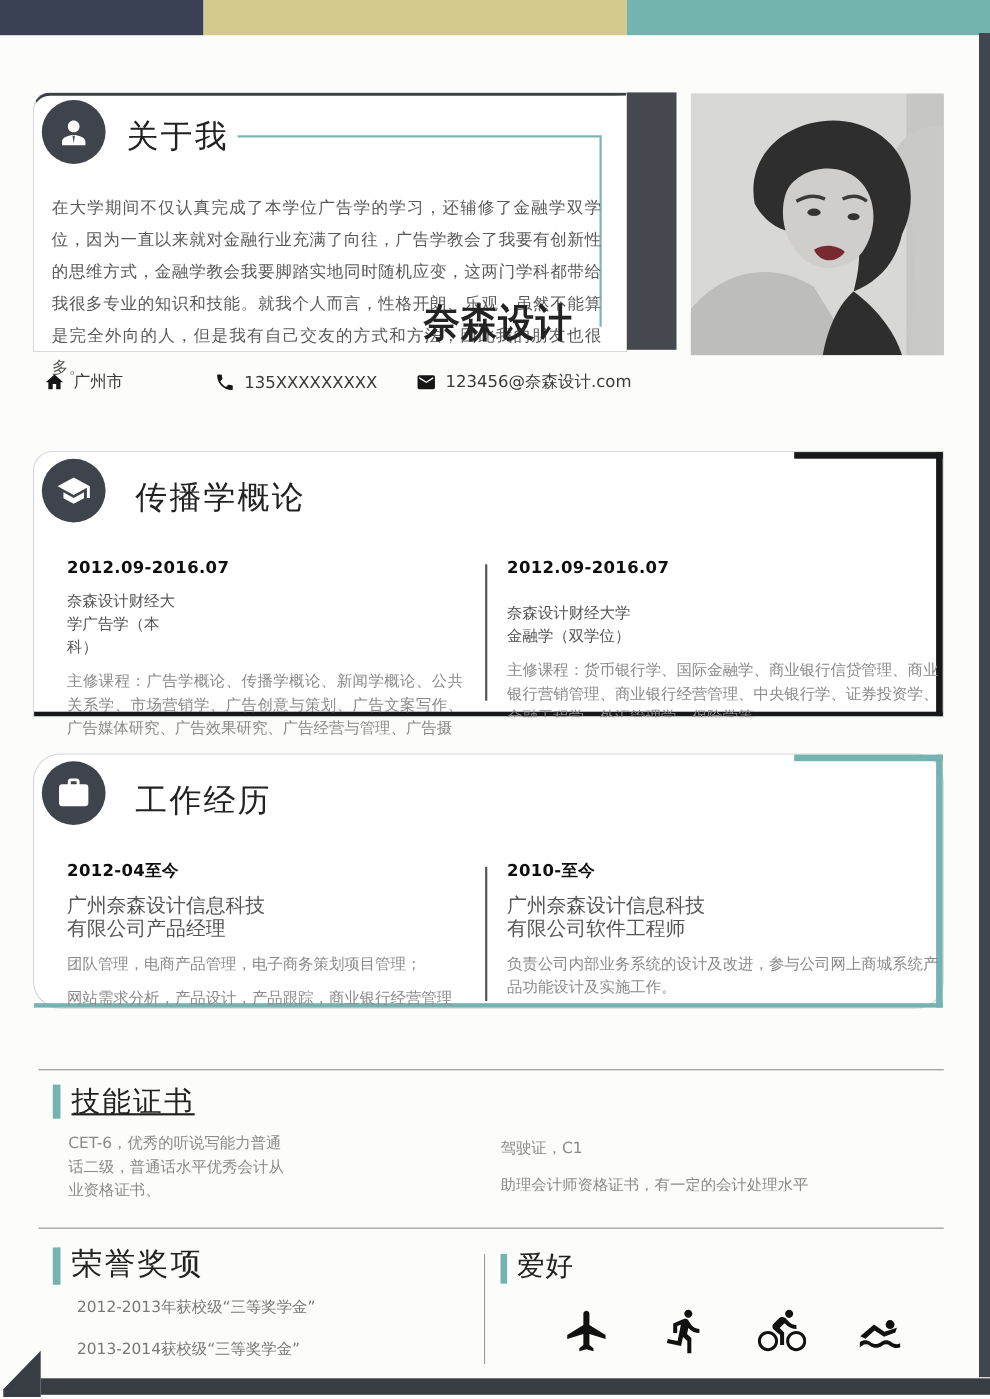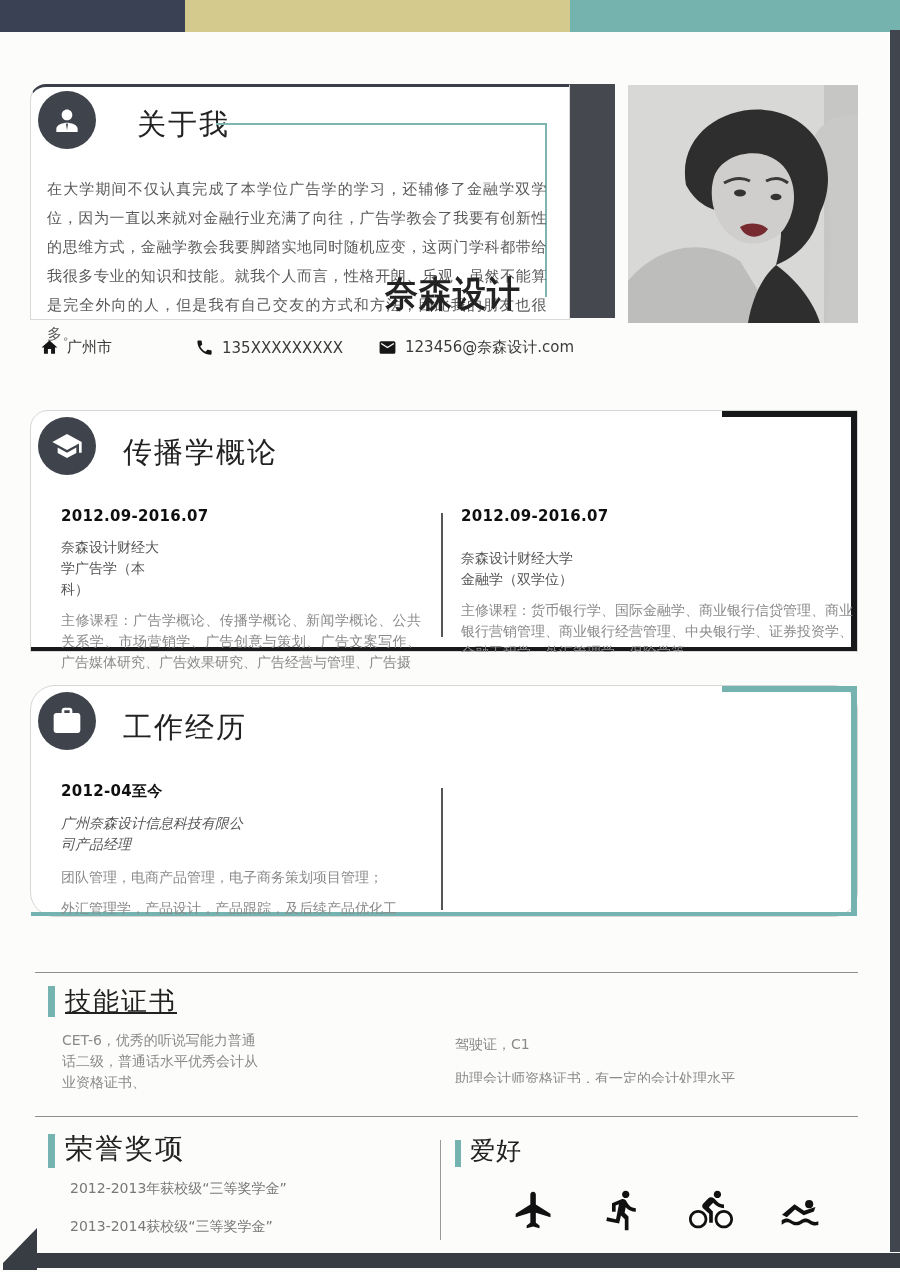--- a/index.html
+++ b/index.html
@@ -16,21 +16,21 @@
   
   .about-card { position:absolute; left:30px; top:84px; width:540px; height:236px;
     background:#fff; border:1px solid #d9d9d9; border-top:3px solid #3a3f48;
     border-top-left-radius:16px; }
   .about-side-block { position:absolute; left:570px; top:84px; width:45px; height:234px; background:#45494f; }
   .icon-circle { position:absolute; width:58px; height:58px; border-radius:50%;
     background:#3f434b; display:flex; align-items:center; justify-content:center; }
   .icon-circle svg { width:32px; height:32px; }
   .about-icon { left:7px; top:4px; }
   .sec-title { position:absolute; font-size:29px; color:#222; letter-spacing:2px; font-weight:500; }
-  .about-title { left:106px; top:18px; }
+  .about-title { left:84px; top:18px; }
   .teal-hline { position:absolute; left:185px; top:36px; width:330px; height:2px; background:#7fb5b0; }
   .teal-vline { position:absolute; left:514px; top:36px; width:2px; height:174px; background:#7fb5b0; }
   .about-par { position:absolute; left:16px; top:88px; width:500px; font-size:15px;
     line-height:29px; color:#5a5a5a; text-align:justify; letter-spacing:0.5px; }
   .brand-logo { position:absolute; right:48px; bottom:2px; font-size:33px; font-weight:900;
     color:#232323; letter-spacing:1px; transform:scaleY(1.08); }
 
   
   .photo { position:absolute; left:628px; top:85px; width:230px; height:238px; background:#d9d9d9; }
   .photo svg { display:block; }
@@ -55,21 +55,21 @@
   .card-title { left:92px; top:22px; }
   .vdivider { position:absolute; width:2px; background:#555; }
   .edu-div { left:410px; top:102px; height:124px; }
   .work-div { left:410px; top:102px; height:122px; }
   .col { position:absolute; top:96px; }
   .col-l { left:30px; width:360px; }
   .col-r { left:430px; width:392px; }
   .date { font-size:15px; font-weight:700; color:#0f0f0f; letter-spacing:0.3px; }
   .school { margin-top:12px; font-size:14px; color:#555; line-height:21px; }
   .school-l { width:104px; } .school-r { width:116px;margin-top:23px; }
-  .company { margin-top:12px; font-size:14px; color:#555; line-height:21px; width:186px;font-style:italic; }
+  .company { margin-top:12px; font-size:18px; color:#555; line-height:21px; width:186px; }
   .courses { margin-top:10px; font-size:14px; color:#8a8a8a; line-height:21px; text-align:justify; }
   .clip-courses-r { height:52px; overflow:hidden; }
   .desc { margin-top:12px; font-size:14px; color:#8a8a8a; line-height:21px; }
   .desc-clip { margin-top:10px; height:16px; overflow:hidden; }
 
   
   .hdivider { position:absolute; left:35px; width:823px; height:1px; background:#8f8f8f; }
   .div-skills-top { top:972px; } .div-skills-bottom { top:1116px; }
   .teal-tab { position:absolute; background:#74b3af; }
   .skills-tab { left:48px; top:986px; width:7px; height:31px; }
@@ -189,21 +189,26 @@
       <svg viewBox="0 0 24 24" fill="#fff">
           <path d="M20 6h-4V4c0-1.1-.9-2-2-2h-4C8.9 2 8 2.9 8 4v2H4C2.9 6 2 6.9 2 8v11c0 1.1.9 2 2 2h16c1.1 0 2-.9 2-2V8c0-1.1-.9-2-2-2zm-6 0h-4V4h4v2z"></path>
         </svg>
     </div>
     <div class="sec-title card-title">工作经历</div>
     <div class="vdivider work-div"></div>
     <div class="col col-l">
       <div class="date">2012-04至今</div>
       <div class="company">广州奈森设计信息科技有限公司产品经理</div>
       <div class="desc">团队管理，电商产品管理，电子商务策划项目管理；</div>
-      <div class="desc desc-clip">外汇管理学，产品设计，产品跟踪，及后续产品优化工</div>
+      <div class="desc desc-clip">网站需求分析，产品设计，产品跟踪，商业银行经营管理</div>
+    </div>
+    <div class="col col-r">
+      <div class="date">2010-至今</div>
+      <div class="company">广州奈森设计信息科技有限公司软件工程师</div>
+      <div class="desc">负责公司内部业务系统的设计及改进，参与公司网上商城系统产品功能设计及实施工作。</div>
     </div>
   </div>
 
   <div class="hdivider div-skills-top"></div>
   <div class="teal-tab skills-tab"></div>
   <div class="sec-title skills-title">技能证书</div>
   <div class="skills-left">CET-6，优秀的听说写能力普通话二级，普通话水平优秀会计从业资格证书、</div>
   <div class="skills-right">
     <div>驾驶证，C1</div>
     <div class="skills-r3">助理会计师资格证书，有一定的会计处理水平</div>

